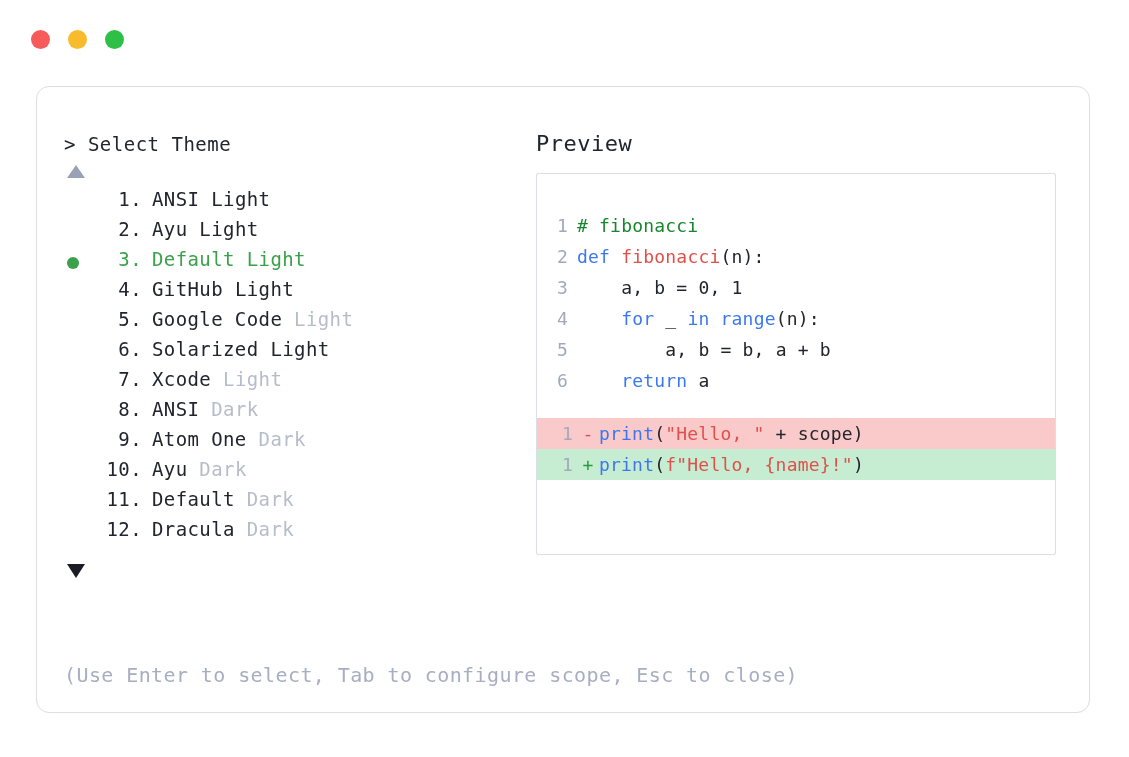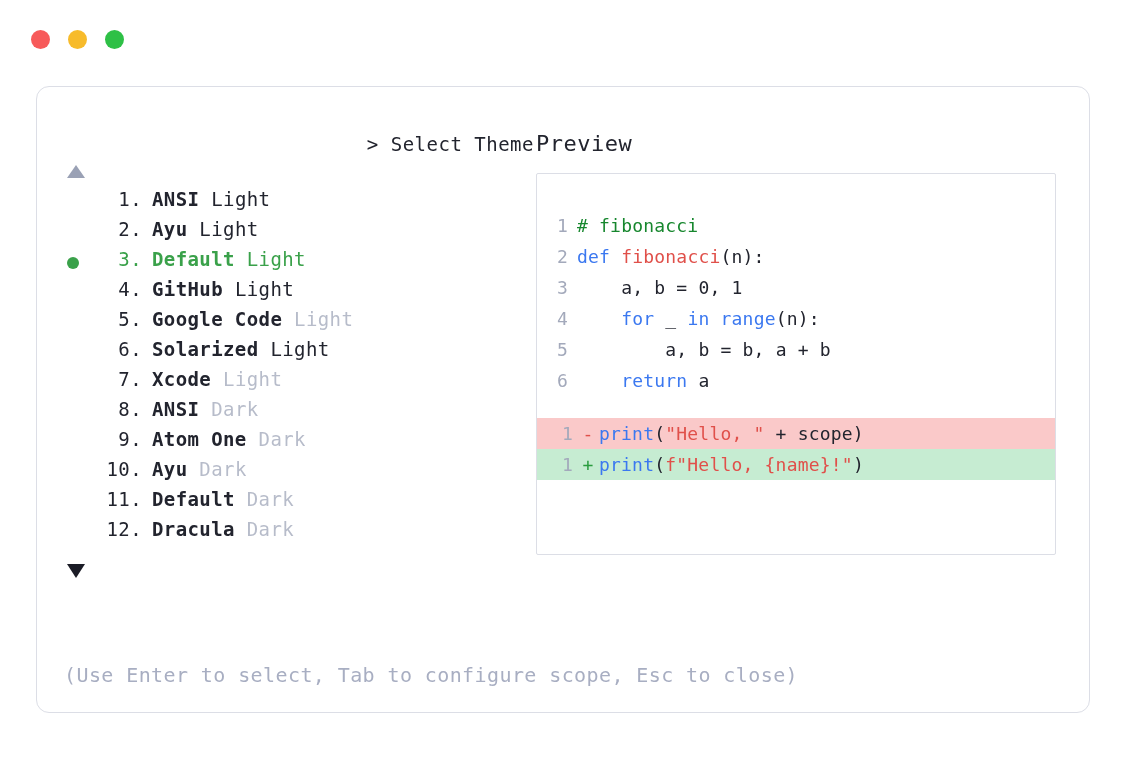--- a/index.html
+++ b/index.html
@@ -58,21 +58,20 @@
     top: 44px;
     width: 470px;
   }
 
   .prompt-title {
     font-size: 19px;
     color: #22242e;
     letter-spacing: 0.5px;
     white-space: pre;
     line-height: 26px;
-    text-align: right;
   }
 
   .scroll-up {
     margin-top: 8px;
     margin-left: 3px;
     width: 0;
     height: 0;
     border-left: 9px solid transparent;
     border-right: 9px solid transparent;
     border-bottom: 13px solid #9aa1b5;
@@ -105,21 +104,21 @@
     border-radius: 50%;
     background: #3aa14a;
     margin-left: 3px;
   }
   .num {
     width: 48px;
     flex: 0 0 48px;
     text-align: right;
     color: #22242e;
   }
-  .name { color: #22242e; padding-left: 10px; font-weight: bold; }
+  .name { color: #22242e; padding-left: 10px; }
   .suffix-strong { color: #22242e; }
   .suffix-dim { color: #b7bcca; }
   .theme-item.selected .num,
   .theme-item.selected .name,
   .theme-item.selected .suffix-strong,
   .theme-item.selected .suffix-dim { color: #3aa14a; }
 
   .scroll-down {
     margin-top: 10px;
     margin-left: 3px;

